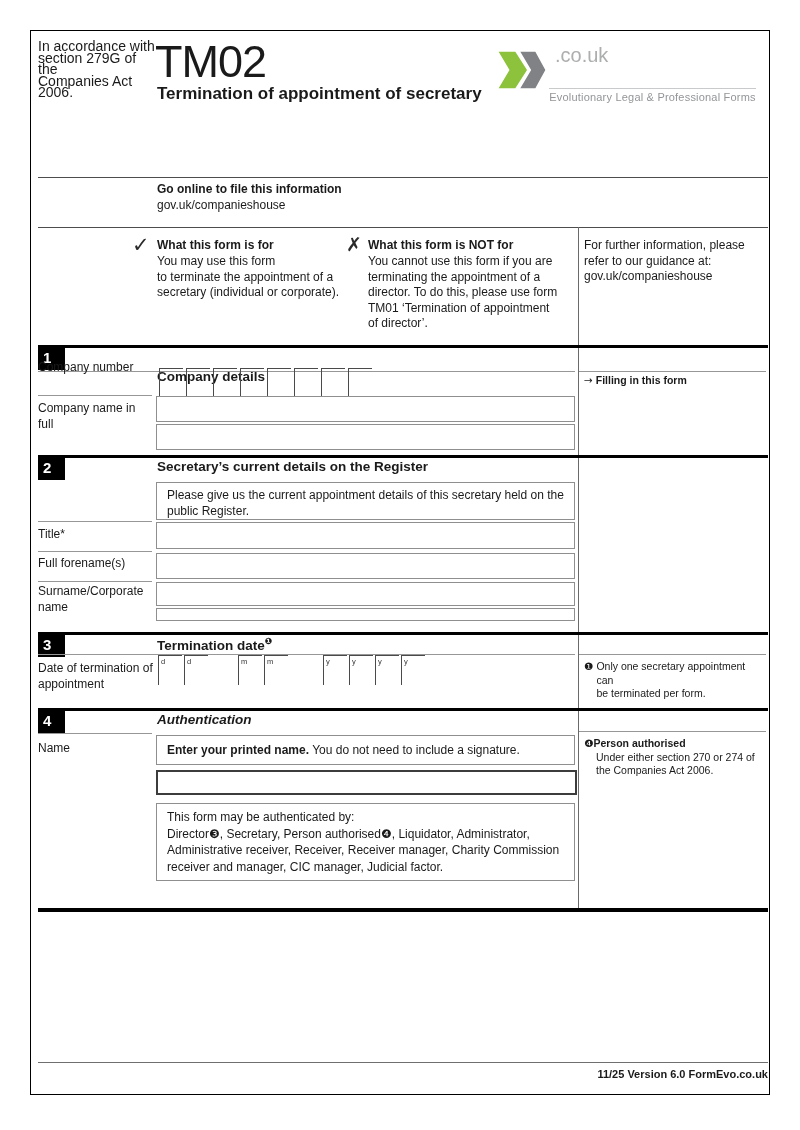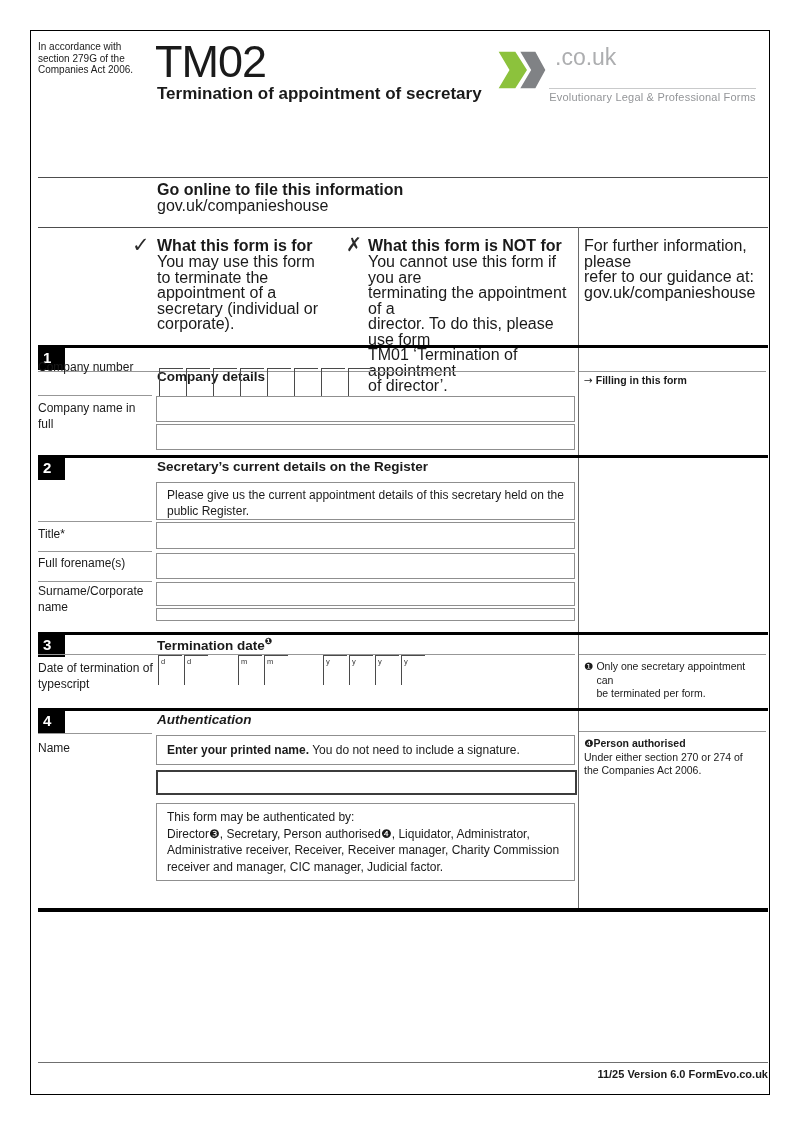--- a/index.html
+++ b/index.html
@@ -3,21 +3,21 @@
 <meta charset="utf-8">
 <style>
   html,body{margin:0;padding:0;}
   body{
     position:relative;width:800px;height:1130px;background:#ffffff;
     font-family:"Liberation Sans",sans-serif;color:#1a1a1a;overflow:hidden;
   }
   .abs{position:absolute;}
   .pre{white-space:pre-line;}
   .b{font-weight:bold;}
-  .t12{font-size:16px;line-height:15.5px;}
+  .t12{font-size:12px;line-height:15.5px;}
   .note{font-size:10.5px;line-height:13.5px;}
   .marker{font-family:"DejaVu Sans",sans-serif;}
   .frame{position:absolute;left:30px;top:30px;width:738px;height:1063px;border:1px solid #000;}
   .hline{position:absolute;height:1px;background:#4d4d4d;}
   .gline{position:absolute;height:1px;background:#979797;}
   .vline{position:absolute;width:1px;background:#6a6a6a;}
   .bar{position:absolute;left:38px;width:730px;height:3px;background:#000;}
   .numbox{
     position:absolute;left:38px;width:27px;height:24px;background:#000;color:#fff;
     font-weight:bold;font-size:15px;line-height:23px;padding-left:5px;box-sizing:border-box;
@@ -27,30 +27,30 @@
   .inbox{position:absolute;left:156px;width:419px;border:1px solid #8f8f8f;background:#fff;box-sizing:border-box;}
   .txbox{position:absolute;left:156px;width:419px;border:1px solid #8f8f8f;background:#fff;box-sizing:border-box;
          font-size:12px;line-height:15.5px;padding:5px 10px;}
   .cellrow{position:absolute;display:flex;}
   .cell{width:24px;height:30px;border-left:1px solid #4a4a4a;border-top:1px solid #4a4a4a;box-sizing:border-box;}
   .dcell{font-size:7.5px;color:#333;padding-left:2px;padding-top:1px;}
   .sup{font-size:9px;vertical-align:6px;}
   .icon-glyph{font-family:"DejaVu Sans",sans-serif;color:#2b2b2b;}
   .logo-row{position:absolute;left:497px;top:44px;display:flex;align-items:flex-start;}
   .brand{font-size:36px;color:#87888a;letter-spacing:-0.5px;line-height:40px;}
-  .brand-suffix{font-size:23px;color:#adaeb0;}
+  .brand-suffix{font-size:20px;color:#adaeb0;}
   .tagline{position:absolute;left:549px;top:91px;width:207px;font-size:11px;color:#939598;text-align:center;letter-spacing:0.2px;}
   .notecol{left:584px;width:176px;position:absolute;}
 </style>
 </head>
 <body>
 
 <div class="frame"></div>
 
-<div class="abs pre" style="left:38px;top:41px;font-size:10px;line-height:11.5px;width:120px">In accordance with
+<div class="abs pre" style="left:38px;top:41px;font-size:14px;line-height:11.5px;width:120px">In accordance with
 section 279G of the
 Companies Act 2006.</div>
 <div class="abs" style="left:155px;top:36px;font-size:45px;letter-spacing:-1px;">TM02</div>
 <div class="abs b" style="left:157px;top:84px;font-size:17px;">Termination of appointment of secretary</div>
 
 <div class="logo-row">
   <span style="margin-right:8px;">
     <svg width="50" height="52" viewBox="0 0 60 60">
       <polygon points="2,8 22,8 36,30 22,52 2,52 15,30" fill="#8cc23c"></polygon>
       <polygon points="28,8 46,8 58,30 46,52 28,52 41,30" fill="#808285"></polygon>
@@ -137,21 +137,21 @@
 <div class="inbox" style="top:582px;height:24px;"></div>
 <div class="inbox" style="top:608px;height:13px;"></div>
 
 <div class="bar" style="top:632px;"></div>
 <div class="numbox" style="top:633px;">3</div>
 <div class="sectitle" style="top:636px;"><span>Termination date</span><span class="marker sup">❶</span></div>
 <div class="gline" style="left:38px;top:654px;width:537px;"></div>
 <div class="gline" style="left:579px;top:654px;width:187px;"></div>
 
 <div class="flabel pre" style="top:661px;width:125px;">Date of termination of
-typescript</div>
+appointment</div>
 <div class="cellrow" style="left:158px;top:655px;">
   <div class="cell dcell" style="margin-right:2px">d</div>
   <div class="cell dcell" style="margin-right:30px">d</div>
   <div class="cell dcell" style="margin-right:2px">m</div>
   <div class="cell dcell" style="margin-right:35px">m</div>
   <div class="cell dcell" style="margin-right:2px">y</div>
   <div class="cell dcell" style="margin-right:2px">y</div>
   <div class="cell dcell" style="margin-right:2px">y</div>
   <div class="cell dcell">y</div>
 </div>
@@ -174,20 +174,20 @@
 </div>
 <div class="inbox" style="top:770px;height:25px;border:2px solid #3c3c3c;width:421px;"></div>
 
 <div class="txbox pre" style="top:803px;height:78px;line-height:16.5px;font-family:'Liberation Sans','DejaVu Sans',sans-serif;">This form may be authenticated by:
 Director❸, Secretary, Person authorised❹, Liquidator, Administrator,
 Administrative receiver, Receiver, Receiver manager, Charity Commission
 receiver and manager, CIC manager, Judicial factor.</div>
 
 <div class="notecol note" style="top:737px;">
   <div><span class="marker">❹</span><span class="b">Person authorised</span></div>
-  <div class="pre" style="">Under either section 270 or 274 of
+  <div class="pre" style="margin-left:12px;">Under either section 270 or 274 of
 the Companies Act 2006.</div>
 </div>
 
 <div class="bar" style="top:908px;height:4px;"></div>
 
 <div class="gline" style="left:38px;top:1062px;width:730px;background:#6f6f6f;"></div>
 <div class="abs" style="left:38px;top:1068px;width:730px;text-align:right;font-size:11px;font-weight:bold;">11/25 Version 6.0 FormEvo.co.uk</div>
 
 </body></html>

